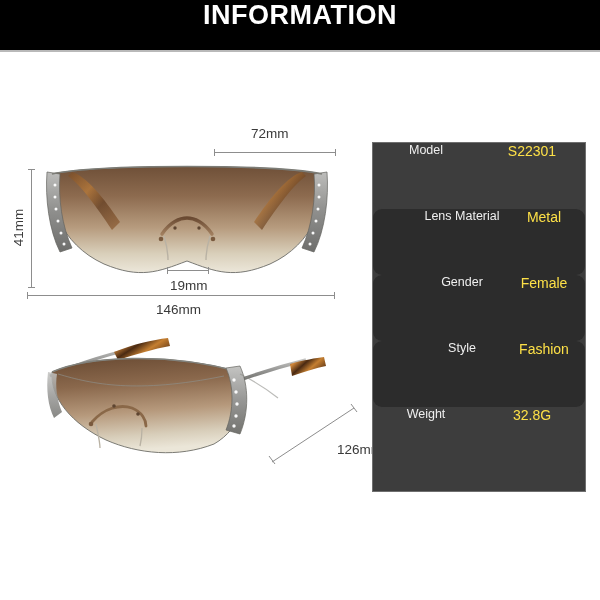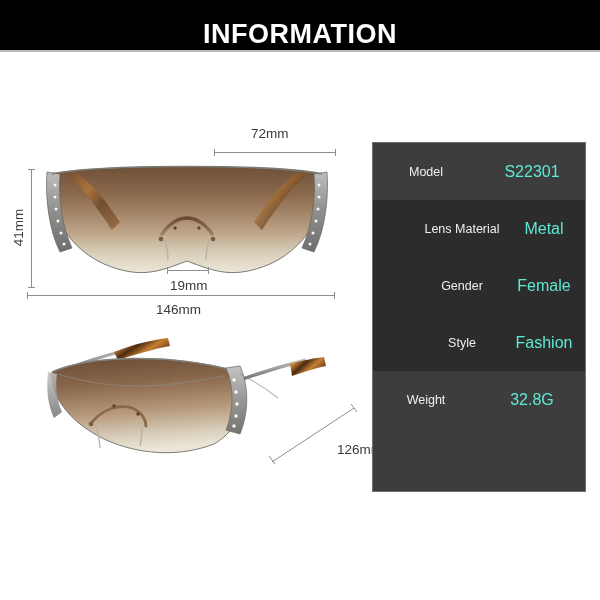--- a/index.html
+++ b/index.html
@@ -17,21 +17,21 @@
 
   
   .header-bar {
     position: absolute;
     left: 0;
     top: 0;
     width: 600px;
     height: 50px;
     background: #000000;
     display: flex;
-    align-items: flex-end;
+    align-items: flex-start;
     justify-content: center;
   }
   .header-title {
     color: #ffffff;
     font-size: 27px;
     font-weight: bold;
     letter-spacing: 0.5px;
   }
   .header-rule {
     position: absolute;
@@ -105,37 +105,38 @@
     top: 142px;
     width: 214px;
     height: 350px;
     background: #3d3d3d;
     border: 1px solid #6f6f6f;
     box-sizing: border-box;
     overflow: hidden;
   }
   .spec-row {
     display: flex;
-    align-items: center;
-    height: 57px;
+    align-items: flex-start;
+    height: 66px;
     box-sizing: border-box;
+    border-radius: 9px;
   }
   .spec-row.odd  { background: #3d3d3d; }
   .spec-row.even { background: #2c2c2c; padding-left: 48px; }
   .spec-key {
     flex: 0 0 50%;
     text-align: center;
     color: #efefef;
     font-size: 12.5px;
   }
   .spec-val {
     flex: 0 0 50%;
     text-align: center;
-    color: #5eead4;
-    font-size: 16px;
+    color: #fde047;
+    font-size: 14px;
   }
 
   svg { display: block; }
   .glasses-svg { position: absolute; }
 </style>
 </head>
 <body>
 
 <div class="header-bar">
   <div class="header-title">INFORMATION</div>

